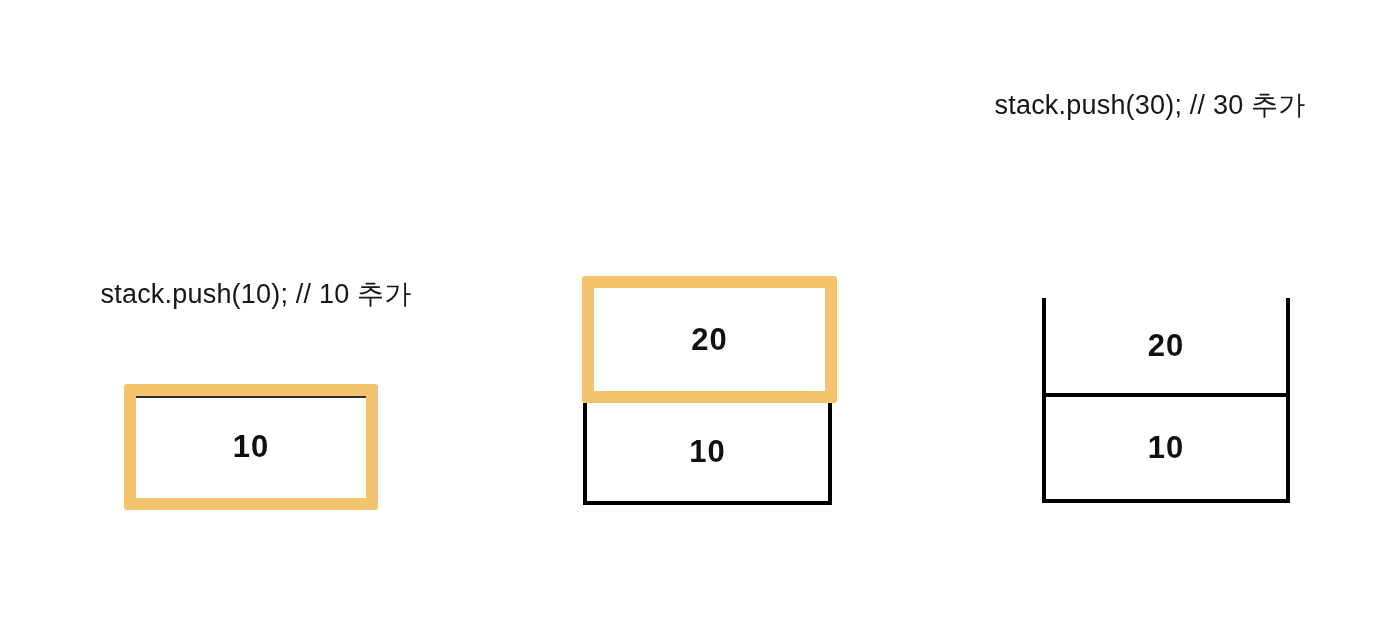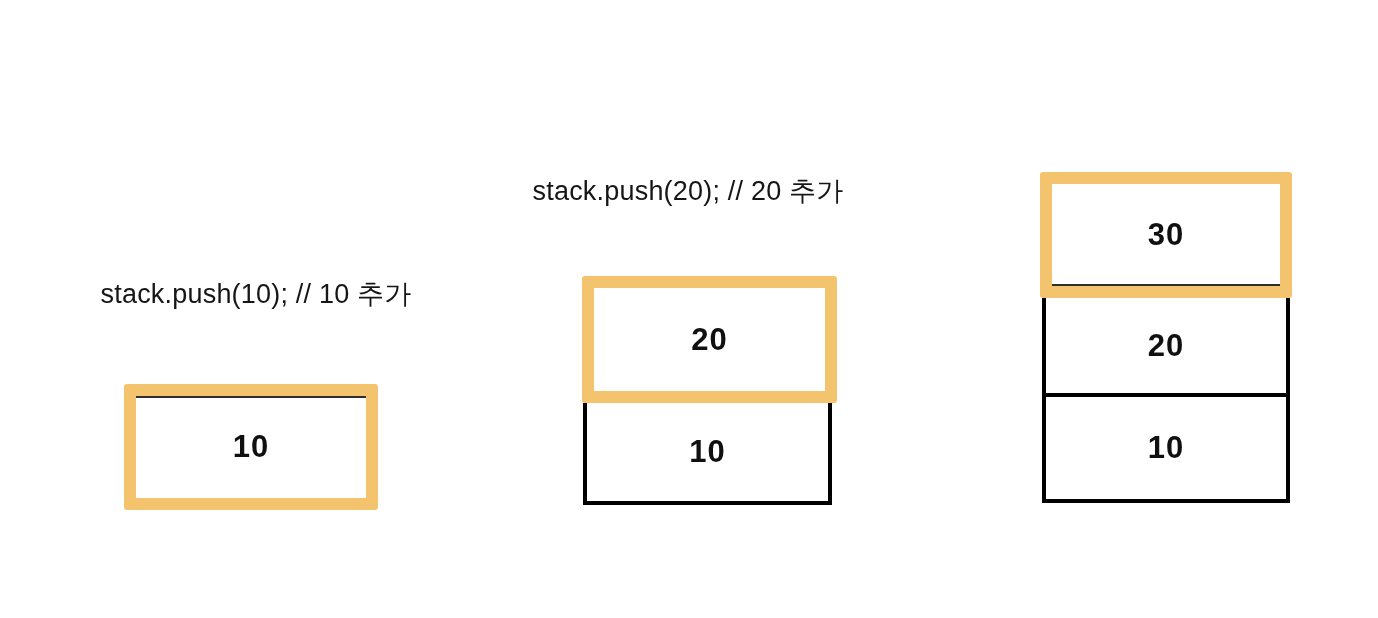--- a/index.html
+++ b/index.html
@@ -74,32 +74,28 @@
 <body>
 
 <div class="canvas" style="--hl: #f4c36d; --bg: #ffffff;">
 
   <div class="code-label lab1">stack.push(10); // 10 추가</div>
   <div class="cell hi s1-hi">
     <div class="inner-line at-top"></div>
     <span class="value">10</span>
   </div>
 
-  <div class="code-label lab2">stack.push(20); // 20 추가</div>
   <div class="cell hi s2-hi">
     <span class="value">20</span>
   </div>
   <div class="cell plain s2-c1">
     <span class="value">10</span>
   </div>
 
-  <div class="cell hi s3-hi">
-    <div class="inner-line at-bottom"></div>
-    <span class="value">30</span>
-  </div>
+  <div class="code-label lab3">stack.push(30); // 30 추가</div>
   <div class="cell plain s3-c1">
     <span class="value">20</span>
   </div>
   <div class="cell plain s3-c2">
     <span class="value">10</span>
   </div>
 
 </div>
 
 </body></html>

